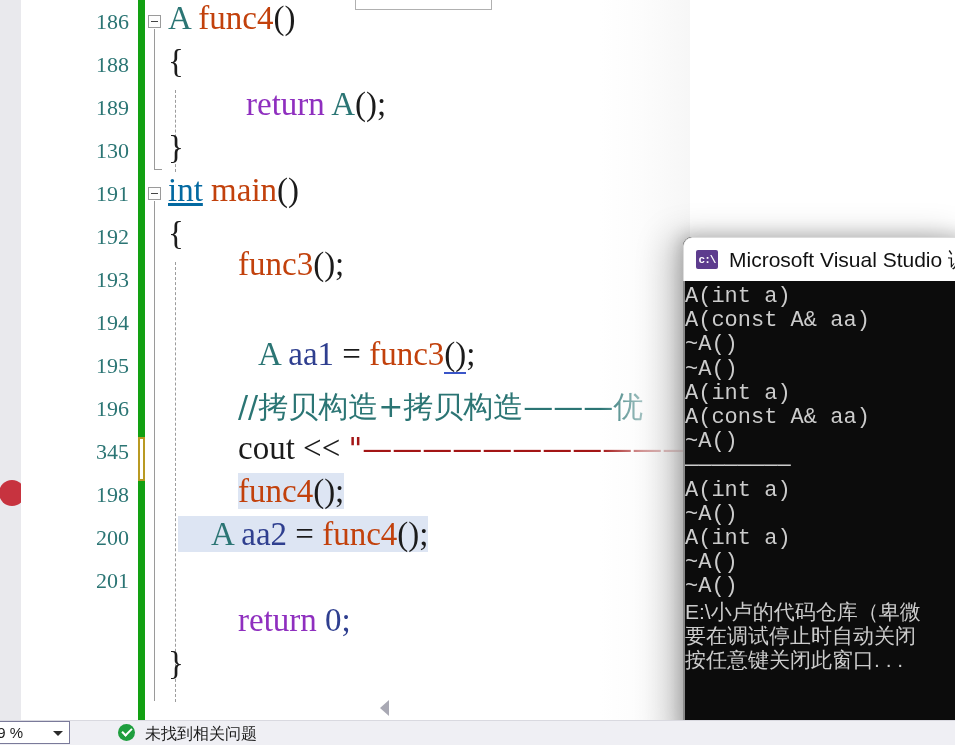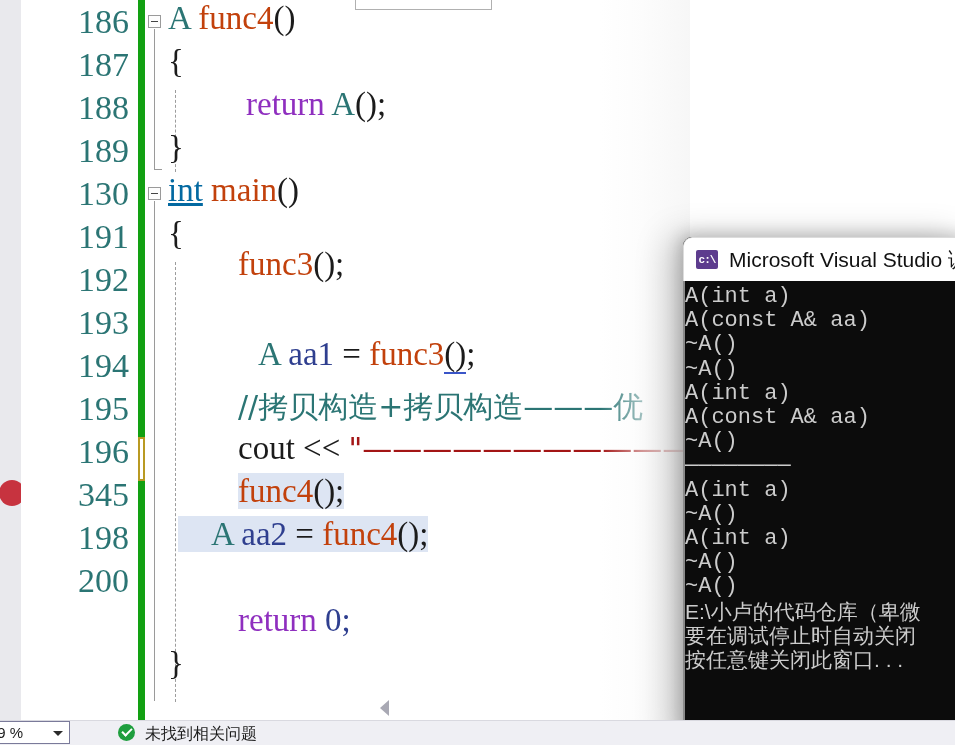--- a/index.html
+++ b/index.html
@@ -30,21 +30,21 @@
   }
   .lines{
     position:absolute;left:0;top:0;width:955px;
   }
   .line{
     position:relative;height:43px;line-height:43px;
     white-space:pre;
   }
   .lnum{
     position:absolute;left:21px;width:108px;text-align:right;
-    color:#2b7574;font-size:34px;font-family:"Liberation Serif", serif;
+    color:#2b7574;font-size:22px;font-family:"Liberation Serif", serif;
     letter-spacing:0px;
   }
   
   .changebar{
     position:absolute;left:138px;top:0;width:7px;height:720px;
     background:#12a012;
   }
   .changebar-mod{
     position:absolute;left:138px;top:437px;width:7px;height:44px;
     background:#ffffff;border:2px solid #b99a23;box-sizing:border-box;
@@ -208,33 +208,33 @@
     <div class="foldend" style="left:6px;top:169px;width:8px;"></div>
     <div class="foldbox" style="left:0px;top:187px;"></div>
     <div class="foldline" style="left:6px;top:201px;height:500px;"></div>
   </div>
 
   <div class="indent" style="top:90px;height:82px;"></div>
   <div class="indent" style="top:262px;height:440px;"></div>
 
   <div class="lines">
     <div class="line"><span class="lnum">186</span></div>
-    <div class="line"><span class="lnum">187</span></div>
     <div class="line"><span class="lnum">188</span></div>
     <div class="line"><span class="lnum">189</span></div>
     <div class="line"><span class="lnum">130</span></div>
     <div class="line"><span class="lnum">191</span></div>
     <div class="line"><span class="lnum">192</span></div>
     <div class="line"><span class="lnum">193</span></div>
     <div class="line"><span class="lnum">194</span></div>
     <div class="line"><span class="lnum">195</span></div>
     <div class="line"><span class="lnum">196</span></div>
     <div class="line"><span class="lnum">345</span></div>
     <div class="line"><span class="lnum">198</span></div>
     <div class="line"><span class="lnum">200</span></div>
+    <div class="line"><span class="lnum">201</span></div>
   </div>
 
   <div>
 
     <div class="code" style="top:0px;"><span class="k-type">A</span> <span class="k-fn">func4</span><span class="k-plain">()</span></div>
 
     <div class="code" style="top:43px;"><span class="k-plain">{</span></div>
 
     <div class="code" style="top:86px;left:246px;"><span class="k-ret">return</span> <span class="k-type">A</span><span class="k-plain">();</span></div>
 

